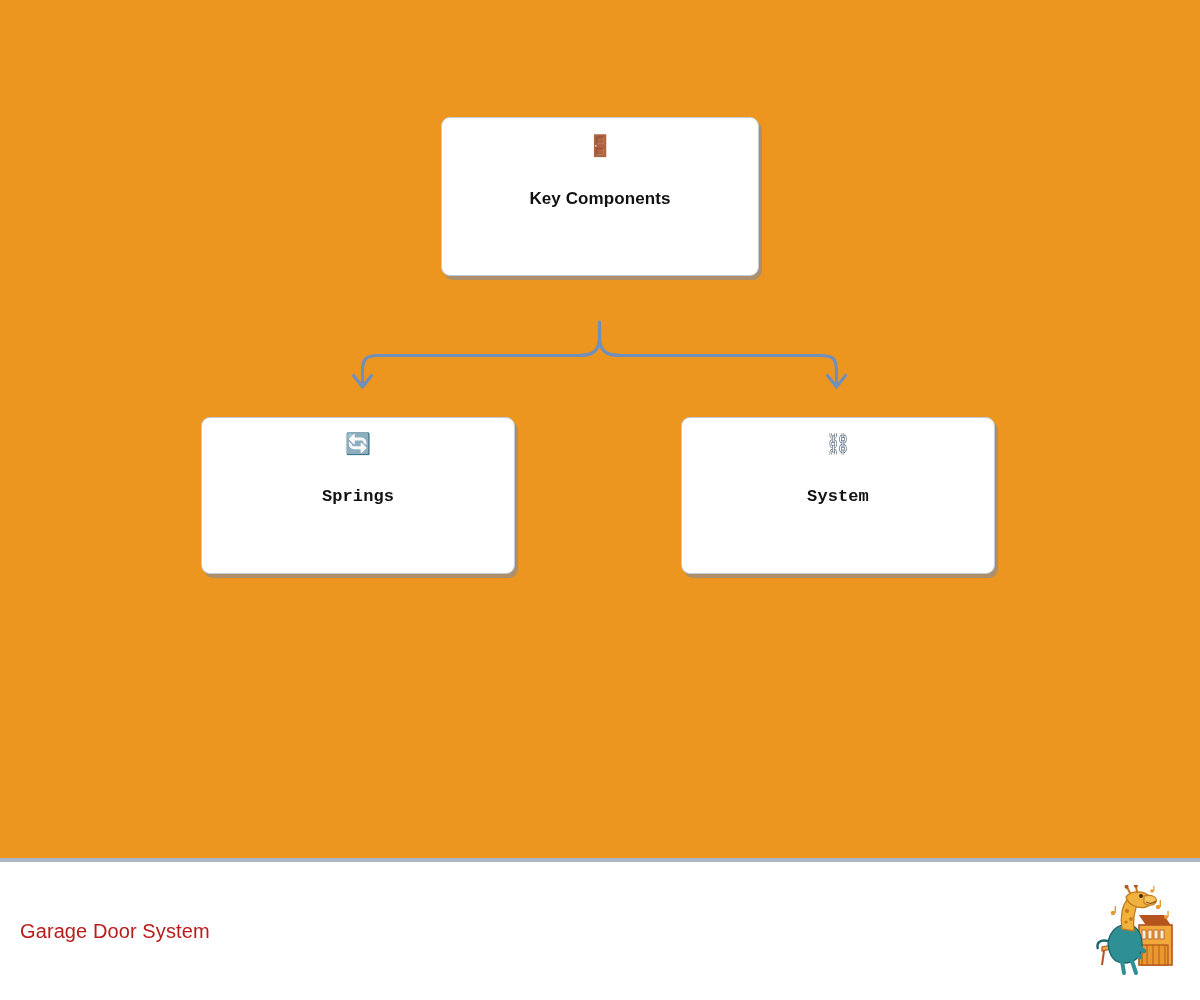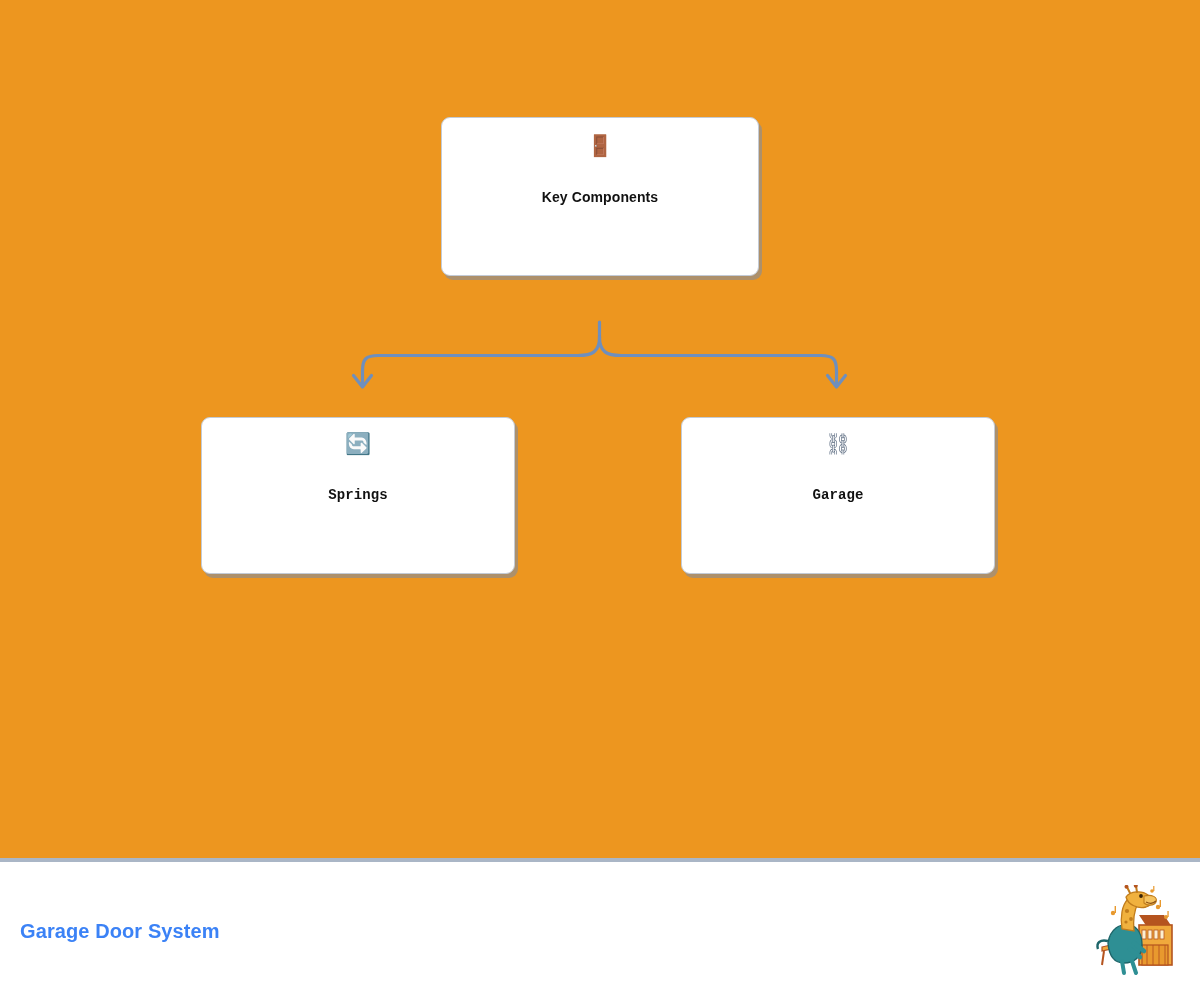--- a/index.html
+++ b/index.html
@@ -66,21 +66,21 @@
 
   .node-icon {
     font-size: 21px;
     line-height: 1;
     text-align: center;
     color: #5b6b80;
     font-family: "DejaVu Sans", sans-serif;
   }
 
   .node-label {
-    font-size: 14px;
+    font-size: 17px;
     font-weight: bold;
     color: #111111;
     text-align: center;
     letter-spacing: 0.1px;
     white-space: nowrap;
   }
 
   
   #node-root {
     left: 441px;
@@ -118,22 +118,22 @@
     height: 138px;
     background: #ffffff;
     display: flex;
     align-items: center;
     justify-content: space-between;
   }
 
   #footer-title {
     margin-left: 20px;
     font-size: 20px;
-    font-weight: bold;
-    color: #3b82f6;
+    font-weight: normal;
+    color: #b91c1c;
     letter-spacing: 0.1px;
   }
 
   #footer-logo {
     margin-right: 22px;
     width: 92px;
     height: 92px;
     position: relative;
   }
   #footer-logo svg { display: block; }
@@ -168,21 +168,21 @@
       <div class="node-label">Key Components</div>
     </div>
 
     <div class="node" id="node-springs">
       <div class="node-icon">🔄</div>
       <div class="node-label">Springs</div>
     </div>
 
     <div class="node" id="node-cables">
       <div class="node-icon">⛓</div>
-      <div class="node-label">Garage</div>
+      <div class="node-label">System</div>
     </div>
 
   </div>
 
   <div id="canvas-divider"></div>
 
   <div id="footer">
 
     <div id="footer-title">Garage Door System</div>
 

